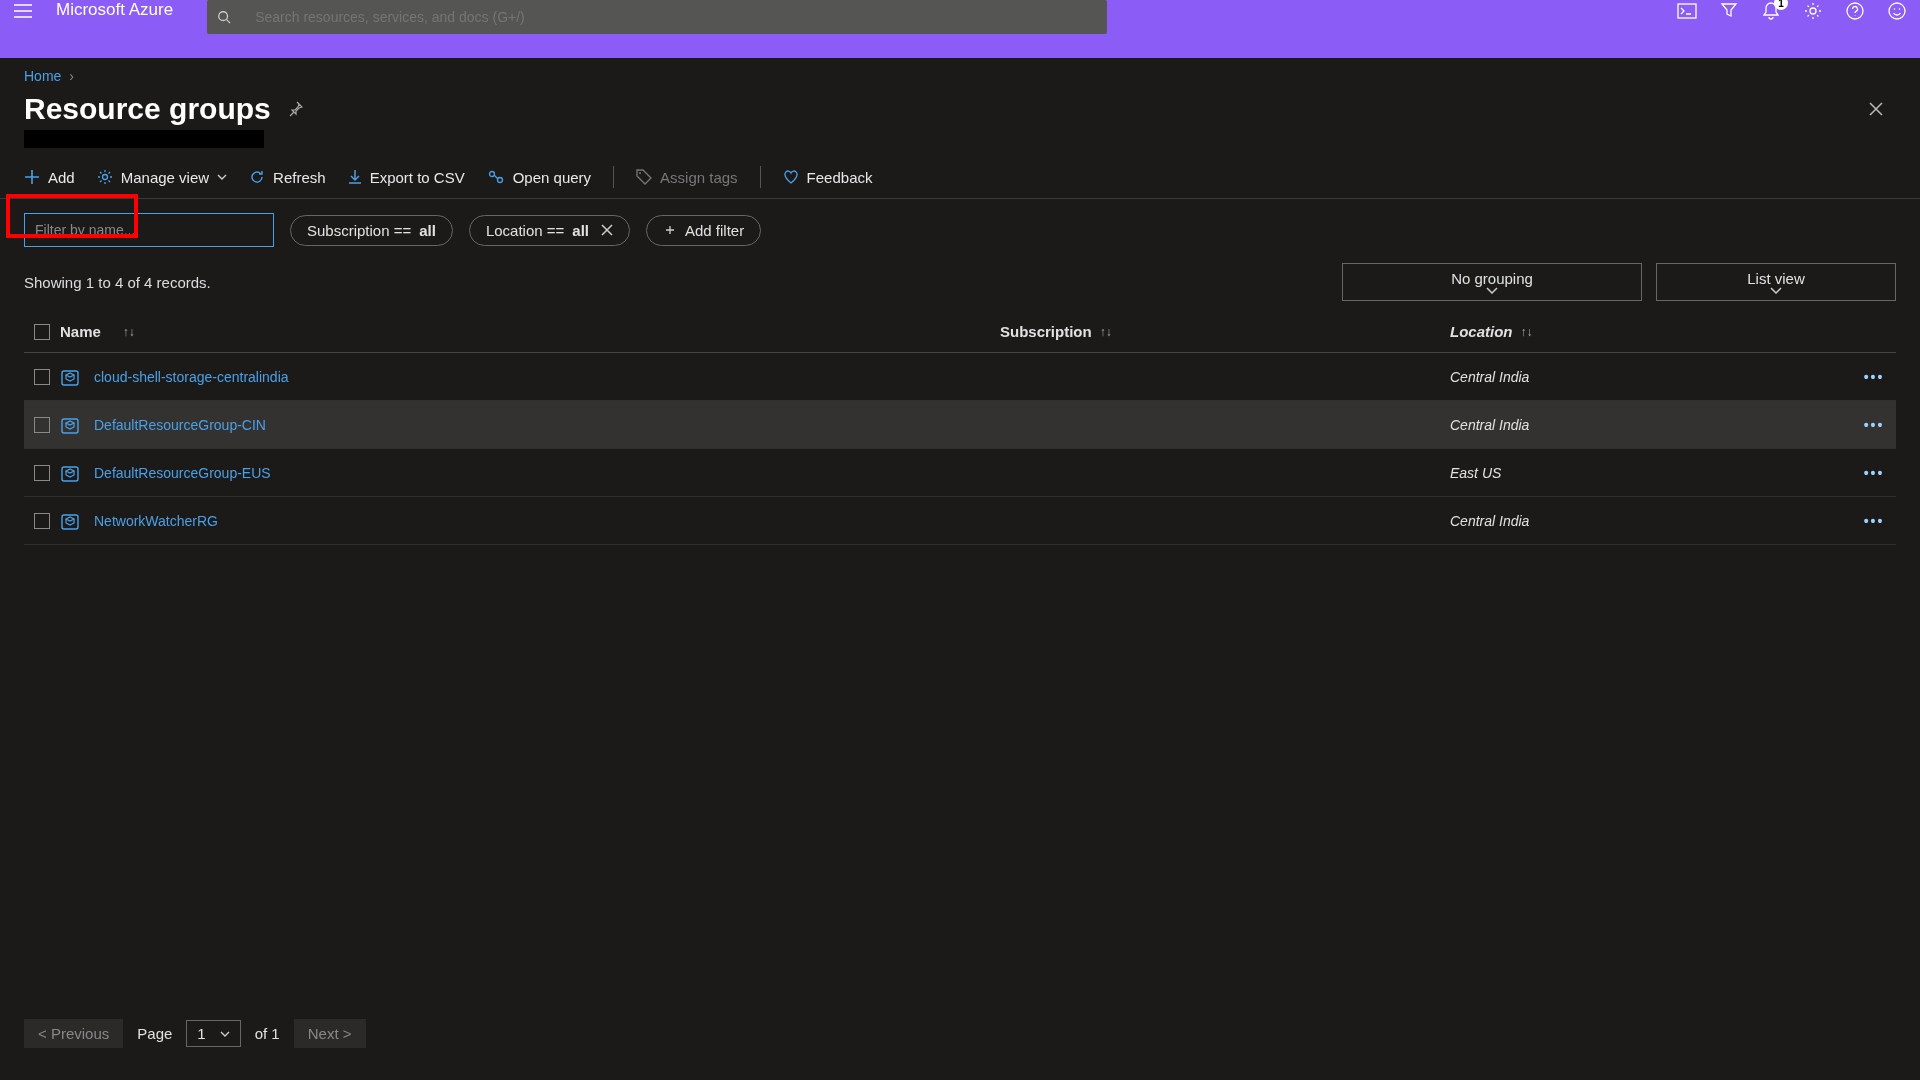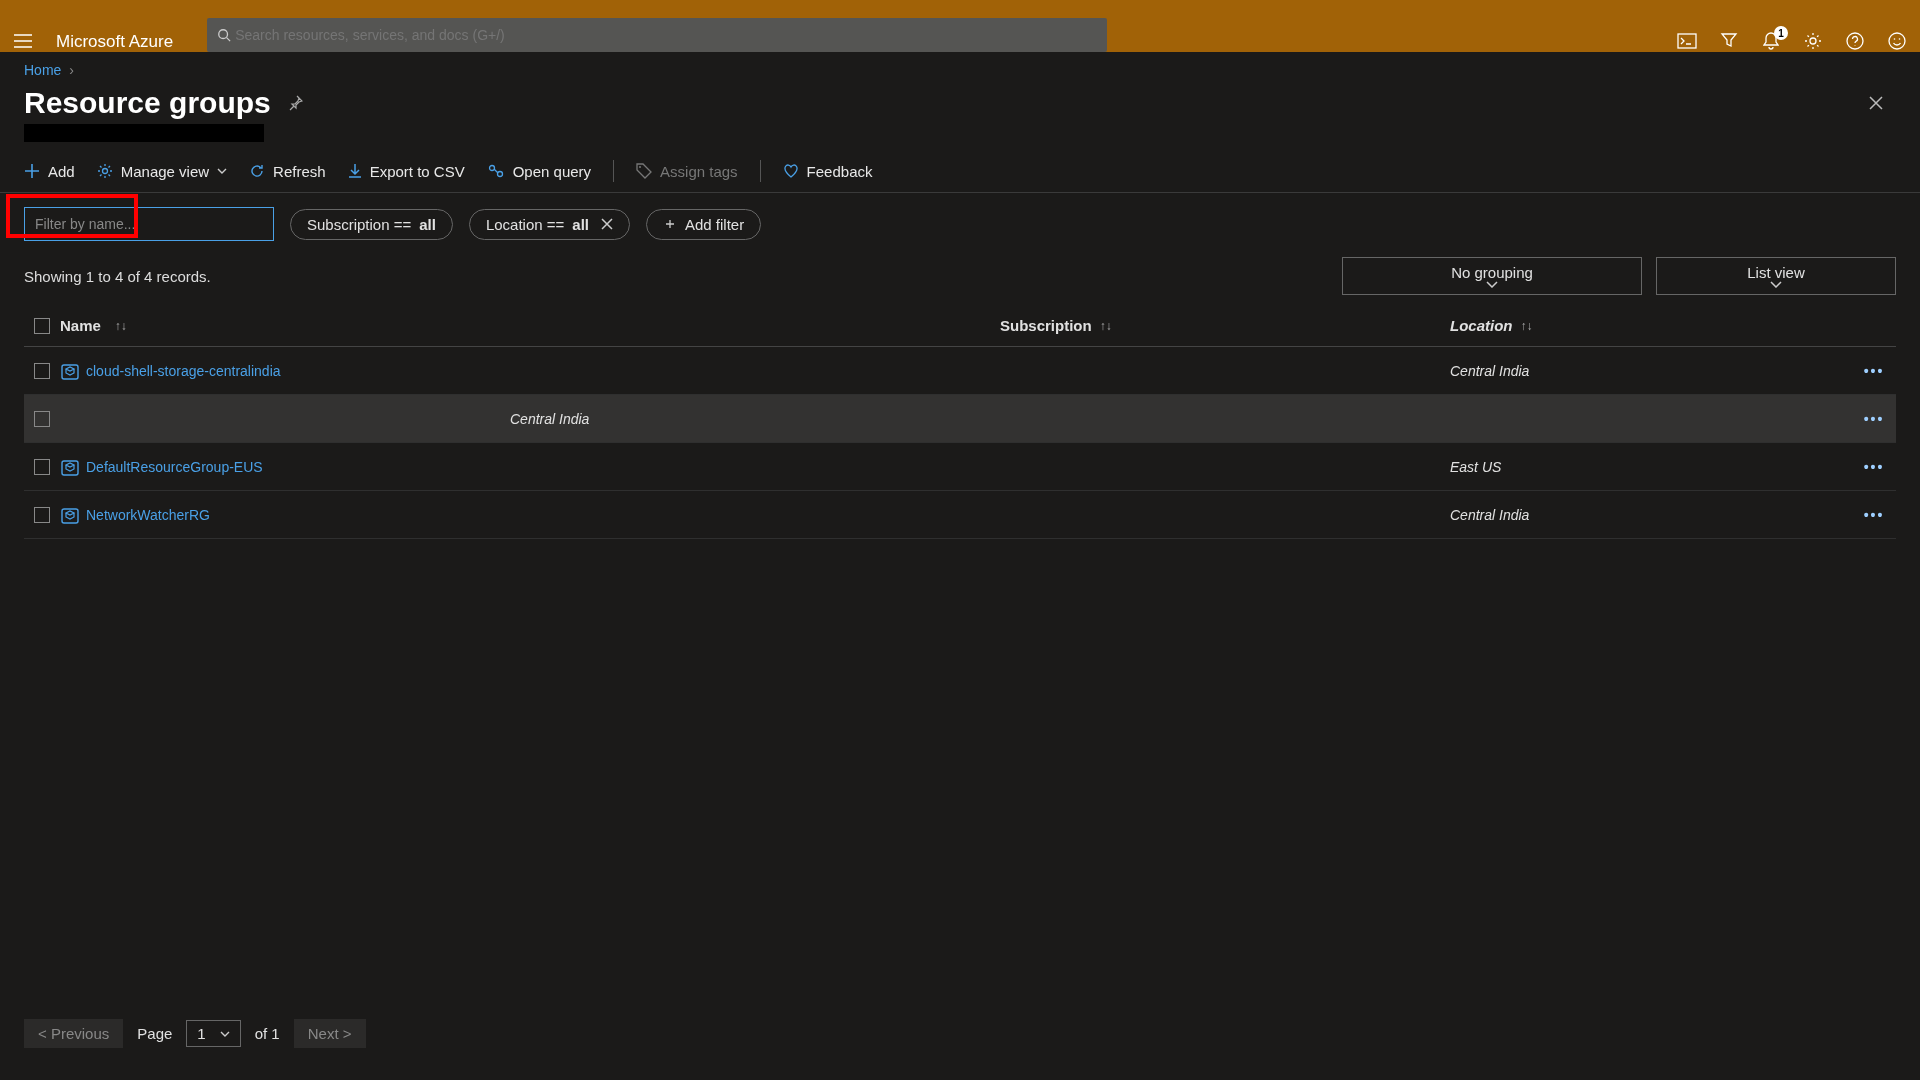--- a/index.html
+++ b/index.html
@@ -9,38 +9,38 @@
   font-family: 'Segoe UI', Arial, sans-serif;
   font-size: 14px;
   width: 1920px;
   height: 1080px;
   overflow: hidden;
   position: relative;
 }
 
 
 .topbar {
-  height: 52px;
-  background: #a16207;
+  height: 58px;
+  background: #8b5cf6;
   display: flex;
-  align-items: flex-end;
+  align-items: flex-start;
   padding: 0 12px;
   gap: 16px;
 }
 .hamburger { width: 22px; height: 22px; display:flex; align-items:center; justify-content:center; cursor:pointer; }
 .brand { font-size: 17px; font-weight: 500; color: #fff; margin-left: 6px; margin-right: 18px; }
 .searchbox {
   flex: 0 0 900px;
   height: 30px;
   background: #555553;
   border-radius: 2px;
   display:flex;
   align-items:center;
   padding: 17px 10px;
-  gap: 4px;
+  gap: 24px;
   color:#d1d1d1;
 }
 .searchbox input {
   background: transparent; border:none; outline:none; color:#d1d1d1; font-size:14px; flex:1;
 }
 .topbar-icons { display:flex; gap:20px; margin-left:auto; align-items:center; }
 .top-icon { width:22px; height:22px; position:relative; cursor:pointer; display:flex; align-items:center; justify-content:center; color:#fff; }
 .badge {
   position:absolute; top:-4px; right:-6px;
   background:#fff; color:#000; font-size:10px; font-weight:600;
@@ -98,21 +98,21 @@
   border:1px solid #666; padding:6px 12px; width:300px;
   display:flex; align-items:center; justify-content:space-between; cursor:pointer; font-size:15px;flex-direction:column;
 }
 .select-box.narrow { width:240px; }
 
 
 .table { padding:0 24px; }
 .thead { display:flex; align-items:center; border-bottom:1px solid #444; height:42px; font-weight:600; font-size:15px; }
 .th, .td { display:flex; align-items:center; }
 .col-check { width:36px; justify-content:center; }
-.col-name { flex: 0 0 940px; gap:6px;text-align:center; }
+.col-name { flex: 0 0 940px; gap:14px;text-align:center; }
 .col-sub { flex: 0 0 450px; }
 .col-loc { flex:1;font-style:italic; }
 .col-menu { width:44px; justify-content:center; }
 .sort-icon { margin-left:8px; font-size:12px; color:#aaa; }
 .checkbox { width:16px; height:16px; border:1px solid #888; background:transparent; cursor:pointer; }
 
 .trow { display:flex; align-items:center; height:48px; border-bottom:1px solid #2f2f2f; }
 .trow.highlight { background:#333231; }
 .rg-icon {
   width:20px; height:20px; display:inline-flex; align-items:center; justify-content:center;
@@ -376,20 +376,29 @@
       </div>
     <div class="td col-menu">
         <span class="more-dots">•••</span>
       </div>
   </div>
 
   <div class="trow highlight">
     <div class="td col-check">
         <div class="checkbox"></div>
       </div>
+    <div class="td col-name">
+      <span class="rg-icon">
+        <svg width="20" height="20" viewBox="0 0 20 20">
+            <rect x="2" y="4" width="16" height="14" rx="2" stroke="#4aa0e6" stroke-width="1.4" fill="none"></rect>
+            <path d="M6 8l4-2 4 2-4 2-4-2zM6 8v4l4 2 4-2V8" stroke="#4aa0e6" stroke-width="1.2" fill="none"></path>
+          </svg>
+      </span>
+      <span class="link">DefaultResourceGroup-CIN</span>
+    </div>
     <div class="td col-sub">
         <div class="redacted-cell"></div>
       </div>
     <div class="td col-loc">
         <span>Central India</span>
       </div>
     <div class="td col-menu">
         <span class="more-dots">•••</span>
       </div>
   </div>

